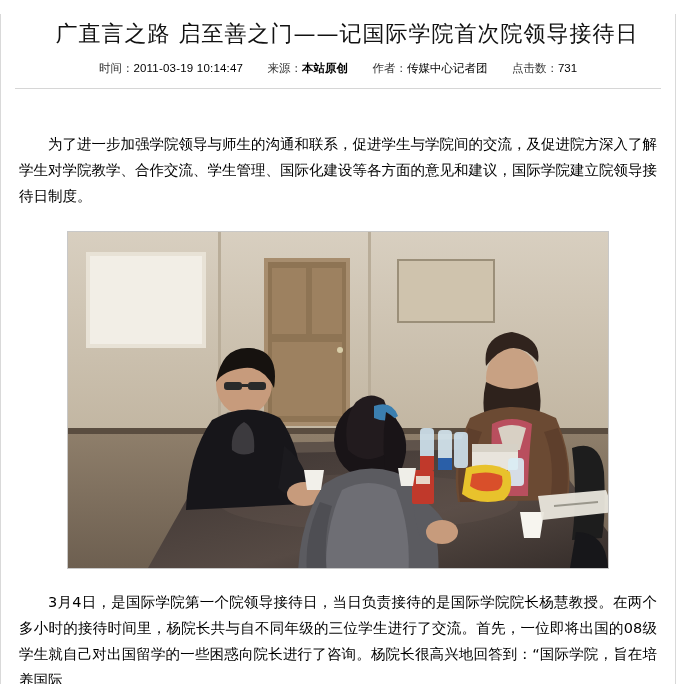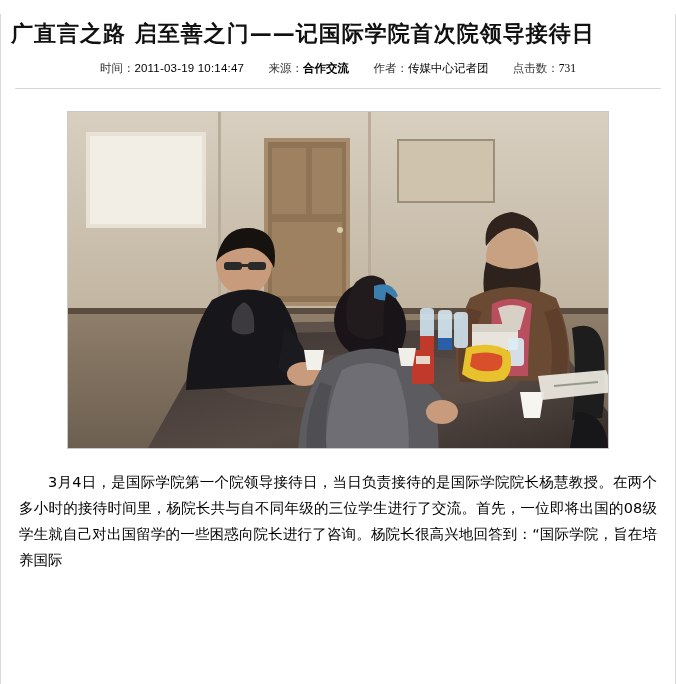--- a/index.html
+++ b/index.html
@@ -17,47 +17,46 @@
   .page {
     position: relative;
     width: 676px;
     height: 684px;
     box-sizing: border-box;
     border-left: 1px solid #d9d9d9;
     border-right: 1px solid #d9d9d9;
     background: #ffffff;
   }
   .article-title {
-    text-align: left;
+    text-align: center;
     font-size: 22px;
-    font-weight: bold;
+    font-weight: normal;
     color: #111111;
     letter-spacing: 1px;
-    margin: 14px 0 0 0;
+    margin: 14px 0 0 18px;
     padding: 6px 10px 10px 10px;
     line-height: 1.3;
     font-family: "DejaVu Sans", "Liberation Sans", sans-serif;
   }
   .meta-bar {
     text-align: center;
     font-size: 11.5px;
     color: #333333;
     padding: 2px 0 8px 0;
     white-space: nowrap;
   }
   .meta-bar span {
     display: inline-block;
     vertical-align: middle;
   }
   .meta-label {
     color: #333333;
   }
   .meta-value {
     color: #000000;
-    font-family: Liberation Serif, serif;
   }
   .meta-strong {
     font-weight: bold;
     color: #000000;
   }
   .meta-gap {
     display: inline-block;
     width: 18px;
   }
   .meta-time-value {
@@ -107,31 +106,32 @@
 </head>
 <body>
 
 <div class="page">
 
   <h1 class="article-title">广直言之路  启至善之门——记国际学院首次院领导接待日</h1>
 
   <div class="meta-bar">
     <span class="meta-label">时间：</span><span class="meta-value meta-time-value">2011-03-19 10:14:47</span>
     <span class="meta-gap"></span>
-    <span class="meta-label">来源：</span><span class="meta-strong">合作交流</span>
+    <span class="meta-label">来源：</span><span class="meta-strong">本站原创</span>
     <span class="meta-gap"></span>
     <span class="meta-label">作者：</span><span class="meta-value">传媒中心记者团</span>
     <span class="meta-gap"></span>
     <span class="meta-label">点击数：</span><span class="meta-value">731</span>
   </div>
 
   <div class="divider"></div>
 
   <div class="content">
 
+    <p class="para para-top">为了进一步加强学院领导与师生的沟通和联系，促进学生与学院间的交流，及促进院方深入了解学生对学院教学、合作交流、学生管理、国际化建设等各方面的意见和建议，国际学院建立院领导接待日制度。</p>
 
     <div class="figure">
       <div class="photo">
         <svg width="540" height="336" viewBox="0 0 540 336" xmlns="http://www.w3.org/2000/svg">
           <defs>
             <linearGradient id="wallGrad" x1="0" y1="0" x2="0" y2="1">
               <stop offset="0%" stop-color="#d8cfc0"></stop>
               <stop offset="100%" stop-color="#c2b6a2"></stop>
             </linearGradient>
             <linearGradient id="tableGrad" x1="0" y1="0" x2="1" y2="1">

